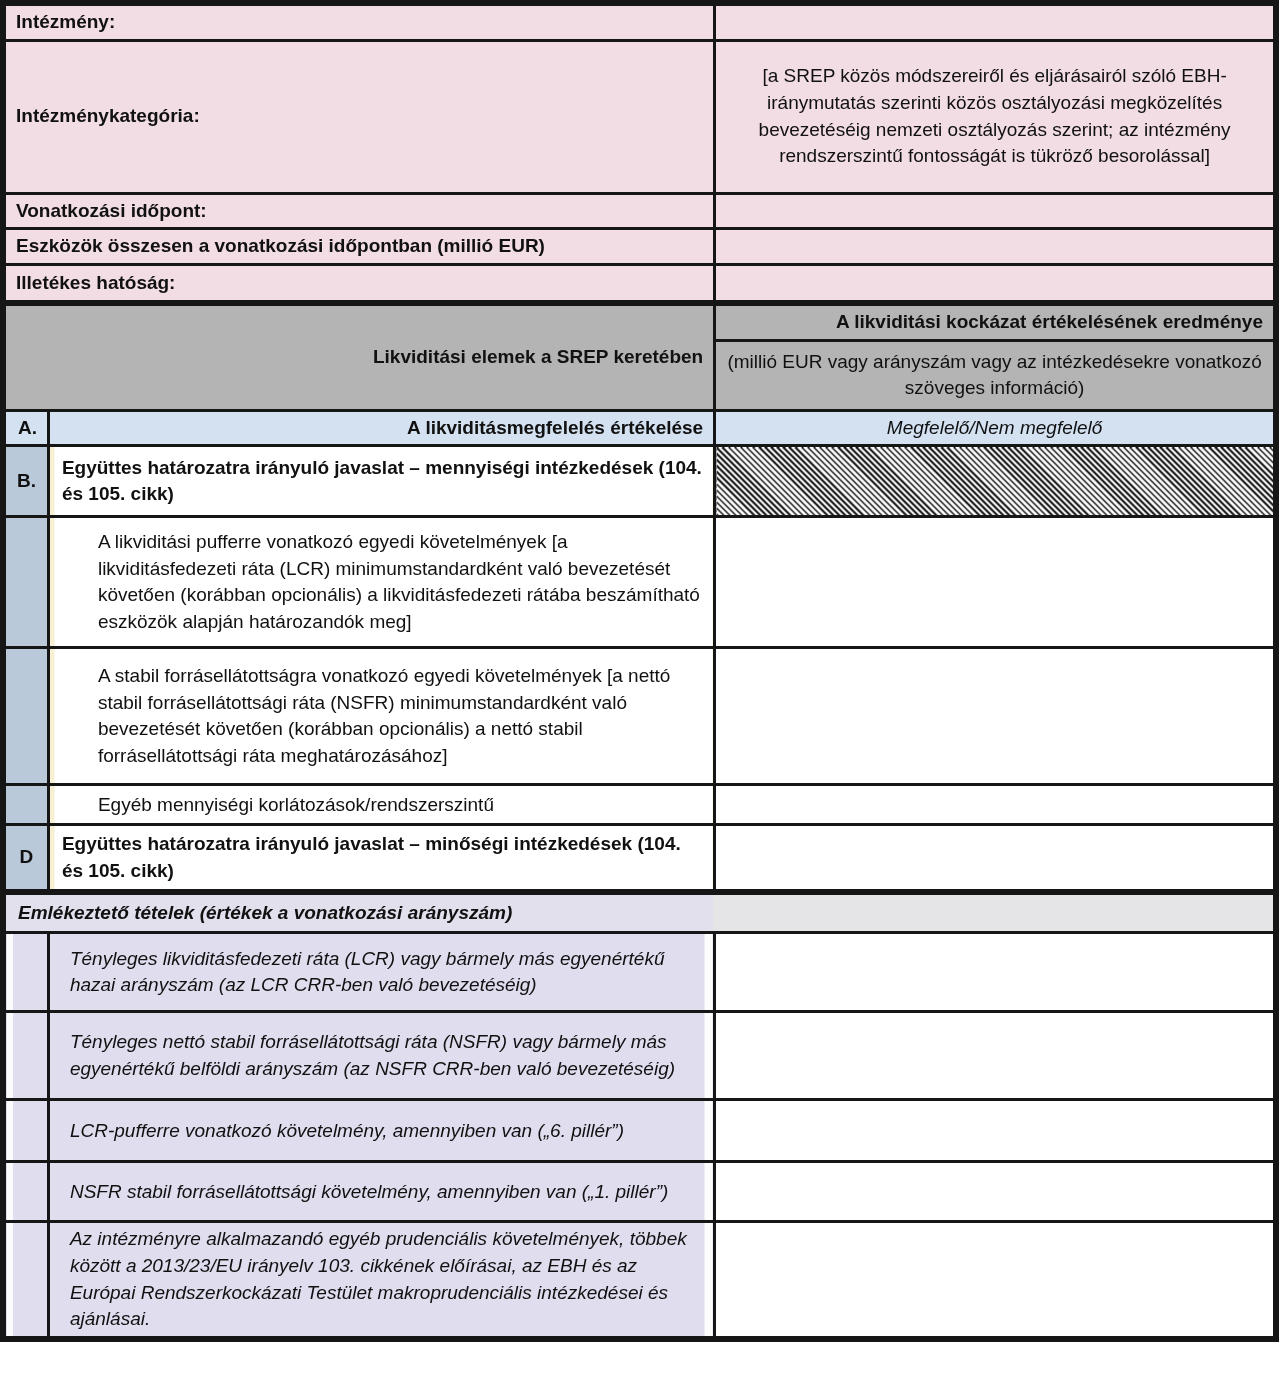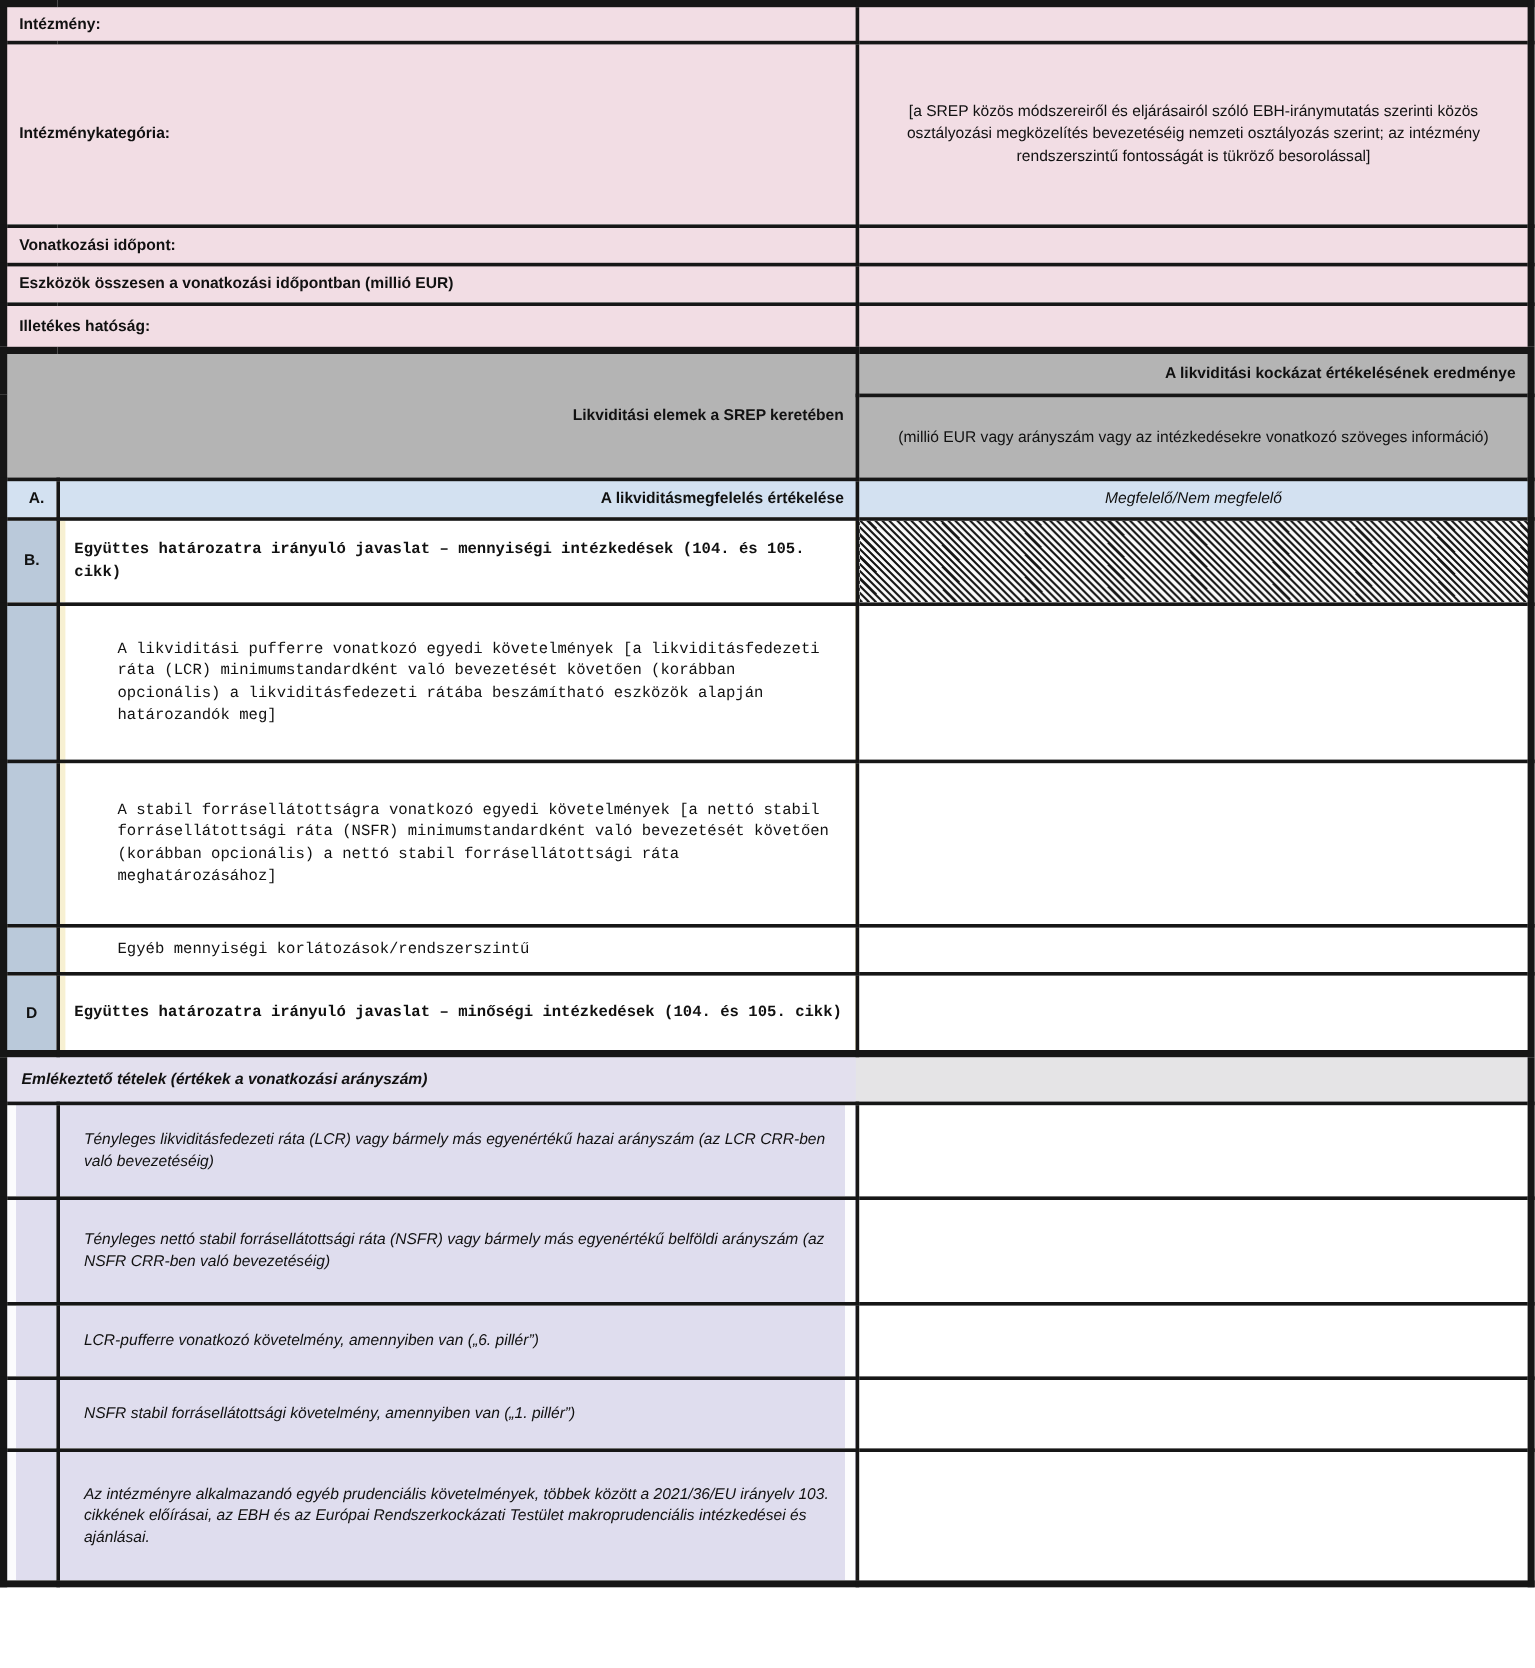--- a/index.html
+++ b/index.html
@@ -4,32 +4,32 @@
 <style>
   :root{
     --pink:#f2dde4; --gray_header:#b4b4b4; --row_a_blue:#d3e1f1;
     --id_col_blue:#bac9da; --memo_lavender:#dfddee; --memo_header_left:#e3e0ee;
     --memo_header_right:#e5e4e6; --border:#161616;
   }
   html,body{margin:0;padding:0;background:#fff;}
   body{width:1279px;font-family:"Liberation Sans","DejaVu Sans",sans-serif;color:#111;}
   table{border-collapse:collapse;table-layout:fixed;width:1279px;border:6px solid var(--border);}
   td{border:3px solid var(--border);padding:3px 10px;vertical-align:middle;
-     font-size:13px;line-height:1.4;overflow:hidden;word-wrap:break-word;}
+     font-size:19px;line-height:1.4;overflow:hidden;word-wrap:break-word;}
   .center{text-align:center;}
   .bold{font-weight:700;text-align:right;}
   .italic{font-style:italic;text-align:center;}
   .pink{background:var(--pink);}
   .pink-lbl{background:var(--pink);font-weight:700;}
   .gray{background:var(--gray_header);}
   .rowa{background:var(--row_a_blue);}
   .idcol{background:var(--id_col_blue);text-align:center;font-weight:700;padding:3px 4px;}
   .thick-top td{border-top:6px solid var(--border);}
   
-  .yedge{background:linear-gradient(to right,#f7f0d2 0 5px,#ffffff 5px);font-family:Liberation Mono, monospace;}
+  .yedge{background:linear-gradient(to right,#f7f0d2 0 5px,#ffffff 5px);}
   .blabel{padding-left:12px;font-weight:700;}
   .sublabel{padding-left:48px;margin-left:48px;}
   .hatch{background:repeating-linear-gradient(45deg,#161616 0 1.8px,#fafafa 1.8px 4.3px);}
   .memo-header{background:linear-gradient(to right,var(--memo_header_left) 0 707px,var(--memo_header_right) 707px);
                font-weight:700;font-style:italic;padding-left:12px;}
   .memo-id{background:linear-gradient(to right,#fbfbfd 0 7px,var(--memo_lavender) 7px);}
   .memo-label{font-style:italic;padding-left:20px;
               background:linear-gradient(to right,var(--memo_lavender) 0 calc(100% - 8px),#fcfcfd calc(100% - 8px));}
   .white{background:#fff;}
 </style>
@@ -125,17 +125,17 @@
     <td class="memo-label">LCR-pufferre vonatkozó követelmény, amennyiben van („6. pillér”)</td>
     <td class="white"></td>
   </tr>
   <tr style="height:60px">
     <td class="memo-id"></td>
     <td class="memo-label">NSFR stabil forrásellátottsági követelmény, amennyiben van („1. pillér”)</td>
     <td class="white"></td>
   </tr>
   <tr style="height:112px">
     <td class="memo-id"></td>
-    <td class="memo-label">Az intézményre alkalmazandó egyéb prudenciális követelmények, többek között a 2021/36/EU irányelv 103. cikkének előírásai, az EBH és az Európai Rendszerkockázati Testület makroprudenciális intézkedései és ajánlásai.</td>
+    <td class="memo-label">Az intézményre alkalmazandó egyéb prudenciális követelmények, többek között a 2013/23/EU irányelv 103. cikkének előírásai, az EBH és az Európai Rendszerkockázati Testület makroprudenciális intézkedései és ajánlásai.</td>
     <td class="white"></td>
   </tr>
 </tbody>
   </table>
 
 </body></html>

